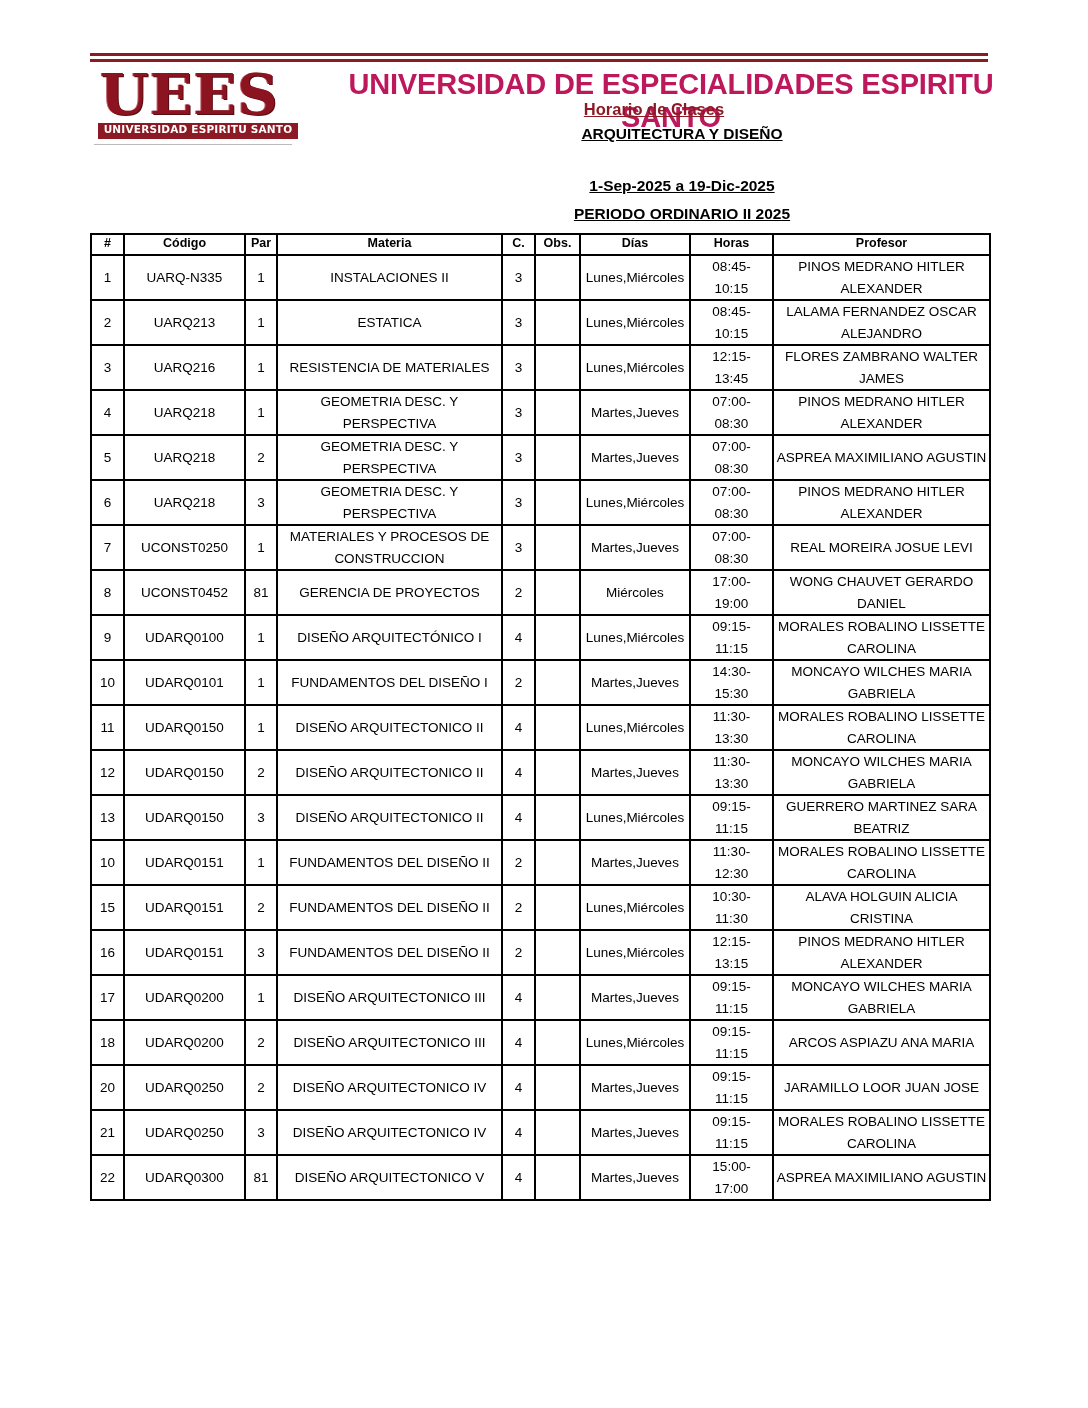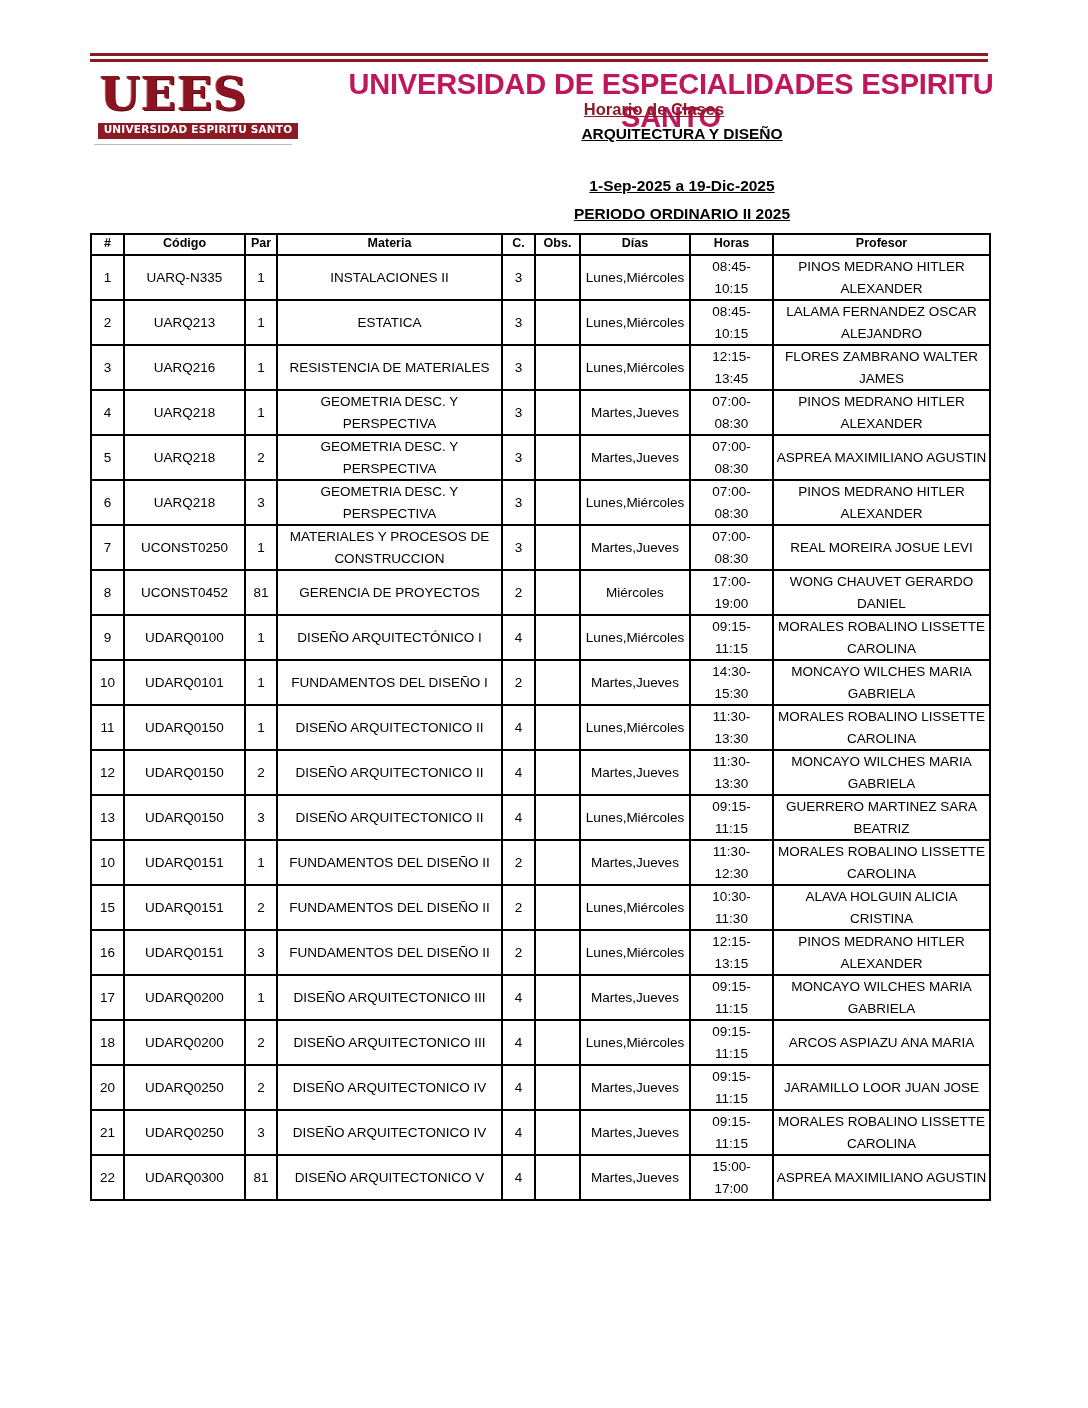--- a/index.html
+++ b/index.html
@@ -5,21 +5,21 @@
   html, body { margin: 0; padding: 0; background: #ffffff; }
   body { width: 1088px; height: 1408px; position: relative; overflow: hidden;
          font-family: "Liberation Sans", "DejaVu Sans", sans-serif; color: #000; }
   .rule { position: absolute; left: 90px; width: 898px; background: #8b1a24; }
   .rule1 { top: 53px; height: 3px; }
   .rule2 { top: 59px; height: 3px; }
 
   .logo { position: absolute; left: 94px; top: 68px; width: 196px; height: 80px; }
   .logo-letters { position: absolute; left: 6px; top: 0px; width: 186px; height: 52px;
                   font-family: "DejaVu Serif", "Liberation Serif", serif; font-weight: bold;
-                  font-size: 46px; line-height: 52px; letter-spacing: 1px;
+                  font-size: 56px; line-height: 52px; letter-spacing: 1px;
                   color: #8b1420; text-shadow: 1px 1px 0 #5a0a12, -1px 0 0 #c0606a; }
   .logo-bar { position: absolute; left: 4px; top: 55px; width: 200px; height: 16px;
               background: #8b1a24; color: #fff; font-size: 10.5px; font-weight: bold;
               line-height: 12px; text-align: center; letter-spacing: 0.2px;
               font-family: "DejaVu Sans", sans-serif; }
   .logo-base { position: absolute; left: 0px; top: 76px; width: 198px; height: 1px; background: #bbb; }
 
   .title { position: absolute; left: 300px; width: 742px; text-align: center; top: 68px;
            font-weight: bold; font-size: 29px; color: #be185d; letter-spacing: -0.2px;
            font-family: "Liberation Sans", sans-serif; }

